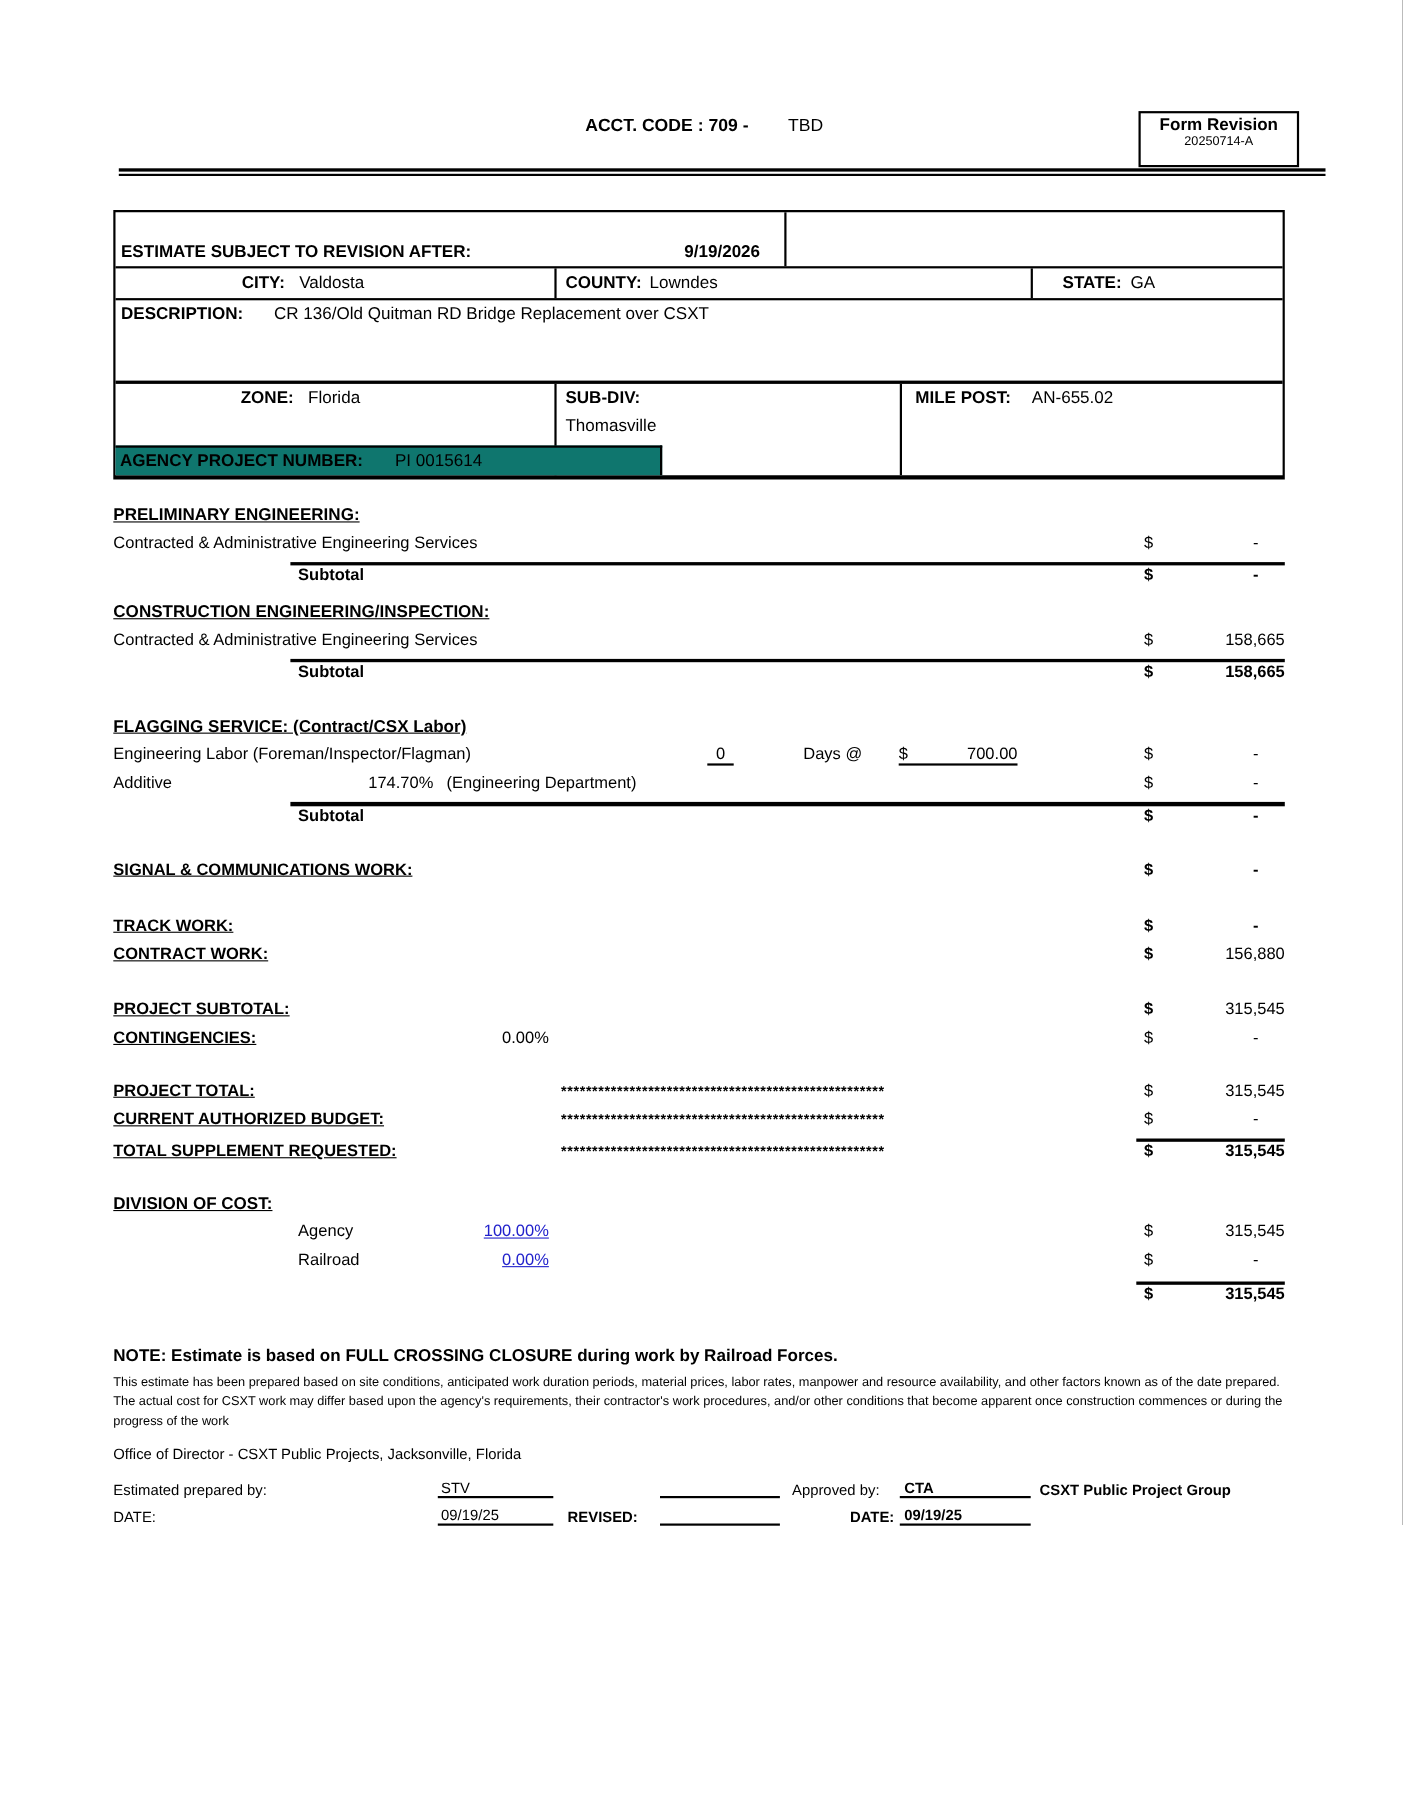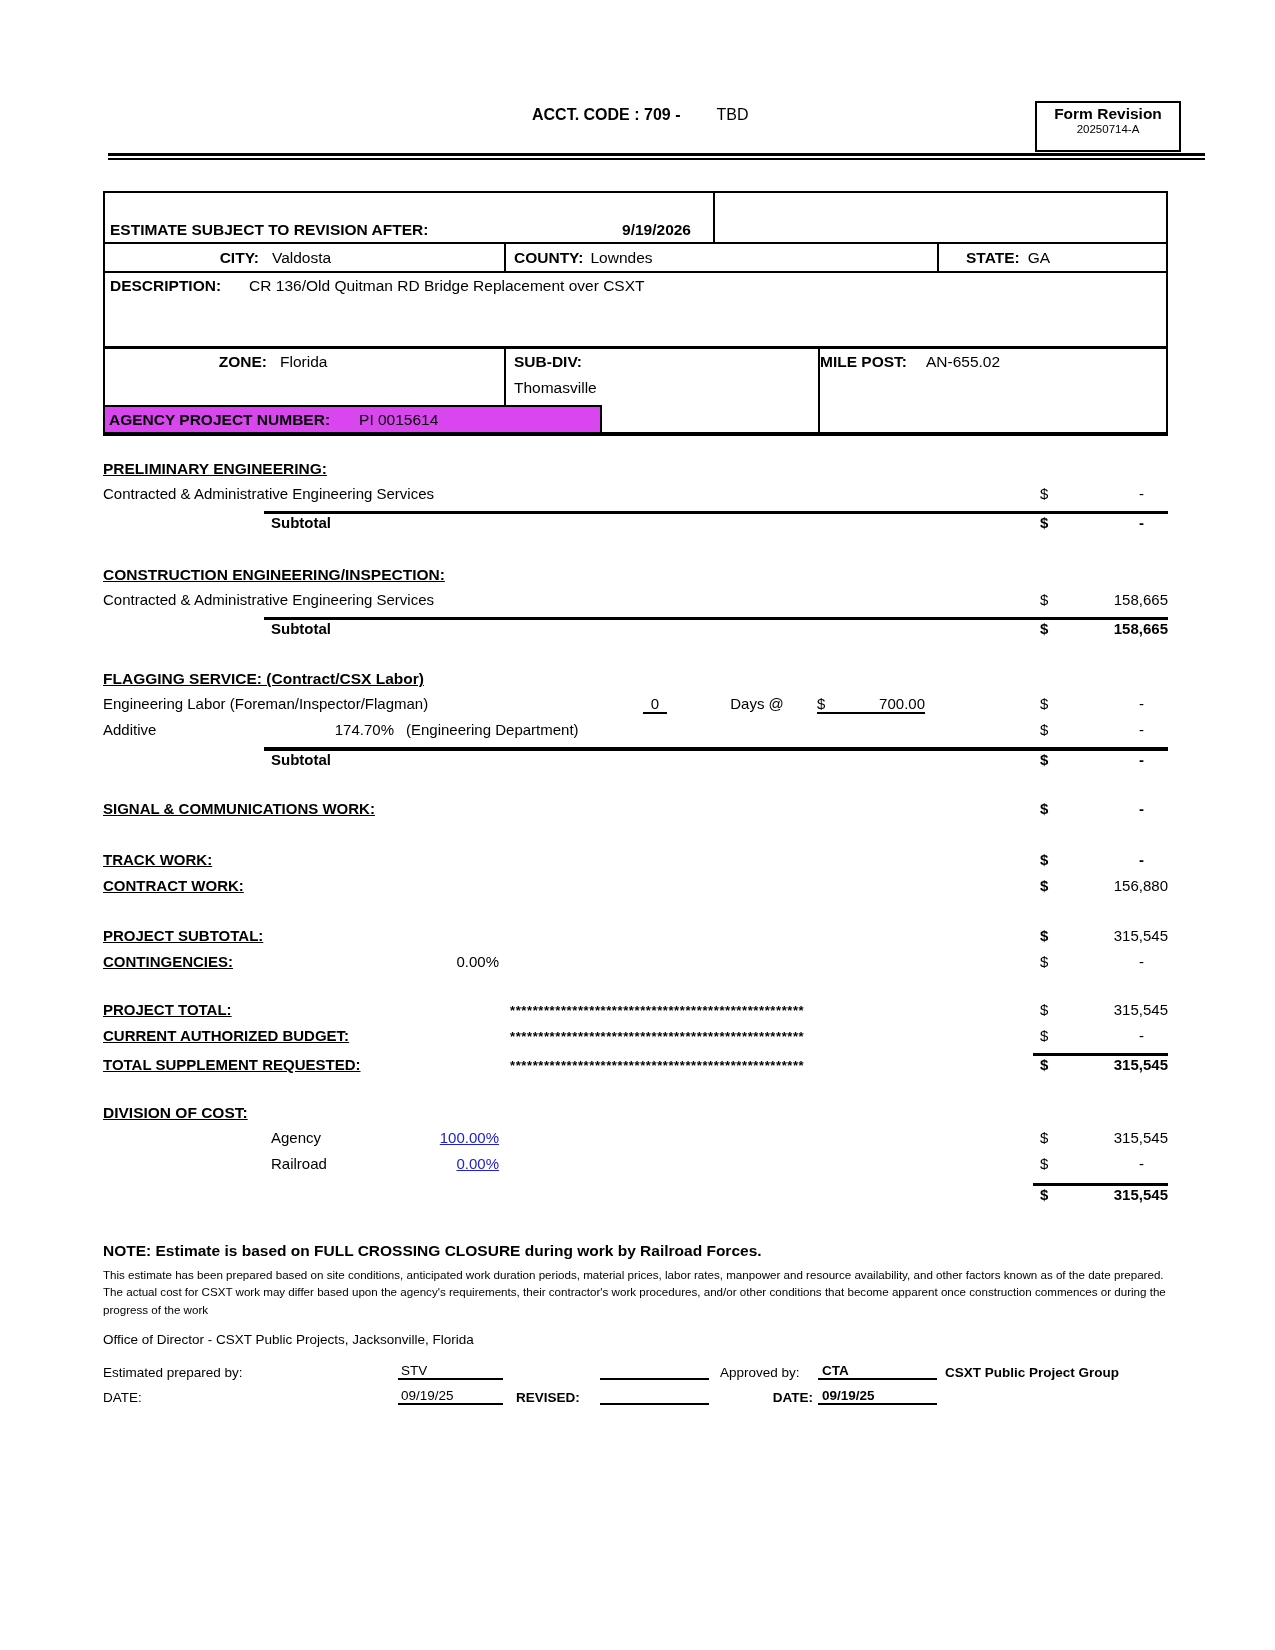--- a/index.html
+++ b/index.html
@@ -39,23 +39,23 @@
   .r2 .c1 .lab { width:154px; text-align:right; }
   .r2 .c1 .val { margin-left:13px; }
   .r2 .c2 { width:433px; border-right:2px solid #000; align-self:stretch; display:flex; align-items:center; padding-left:8px; gap:7px; }
   .r2 .c3 { flex:1; display:flex; align-items:center; padding-left:27px; gap:8px; }
   .it-row.r3 { height:76px; border-bottom:3px solid #000; padding:4px 0 0 5px; align-items:flex-start; gap:28px; }
   .it-row45 { position:relative; display:flex; height:83px; border-bottom:0; }
   .it-row45 .c1 { width:401px; border-right:2px solid #000; display:flex; align-items:flex-start; padding-top:4px; }
   .it-row45 .c1 .lab { width:162px; text-align:right; }
   .it-row45 .c1 .val { margin-left:13px; }
   .it-row45 .c2 { width:314px; border-right:2px solid #000; padding:4px 0 0 8px; display:flex; gap:8px; align-items:flex-start;flex-direction:column; }
-  .it-row45 .c3 { flex:1; padding:4px 0 0 0; display:flex; gap:19px; align-items:flex-start; }
+  .it-row45 .c3 { flex:1; padding:4px 0 0 12px; display:flex; gap:19px; align-items:flex-start; }
   .agency-box {
-    position:absolute; left:0; bottom:0; width:497px; height:27px; background:#d946ef;
+    position:absolute; left:0; bottom:0; width:497px; height:27px; background:#0f766e;
     border-top:2px solid #000; border-right:2px solid #000;
     display:flex; align-items:center; padding-left:4px; gap:29px;
   }
 
   
   .stitle { margin-left:103px; font-size:15.5px; font-weight:bold; text-decoration:underline; height:25px; }
   .mrow { display:flex; align-items:baseline; margin-left:103px; width:1065px; height:26px; }
   .m-left { width:937px; display:flex; align-items:baseline; }
   .cur { width:28px; }
   .amt { width:100px; text-align:right; }
@@ -88,21 +88,21 @@
   .sr-box  { width:105px; border-bottom:2px solid #000; padding-left:3px; }
   .sr-blank{ width:109px; border-bottom:2px solid #000; }
   .g97 { width:97px; } .g11 { width:11px; } .g13 { width:13px; } .g4 { width:4px; } .g5 { width:5px; } .g2 { width:2px; }
   .sr-approved { width:96px; font-weight:normal; }
   .sr-cta { width:119px; border-bottom:2px solid #000; padding-left:4px; font-weight:bold; }
   .sr-group { margin-left:8px; font-weight:bold; }
   .sr-revised { width:80px; font-weight:bold; }
   .sr-date2 { width:104px; text-align:right; font-weight:bold; }
   .sr-dateval2 { width:119px; border-bottom:2px solid #000; padding-left:4px; font-weight:bold; }
 
-  .mt24{margin-top:24px;} .mt26{margin-top:26px;} .mt23{margin-top:23px;}
+  .mt24{margin-top:24px;} .mt26{margin-top:8px;} .mt23{margin-top:23px;}
   .mt22{margin-top:22px;} .mt25{margin-top:25px;}
   .mt2{margin-top:2px;} .mt8{margin-top:8px;}
   .blue-link { color:#2222CC; }
 </style>
 </head>
 <body>
 
 <div class="page">
 
   <div class="header">

